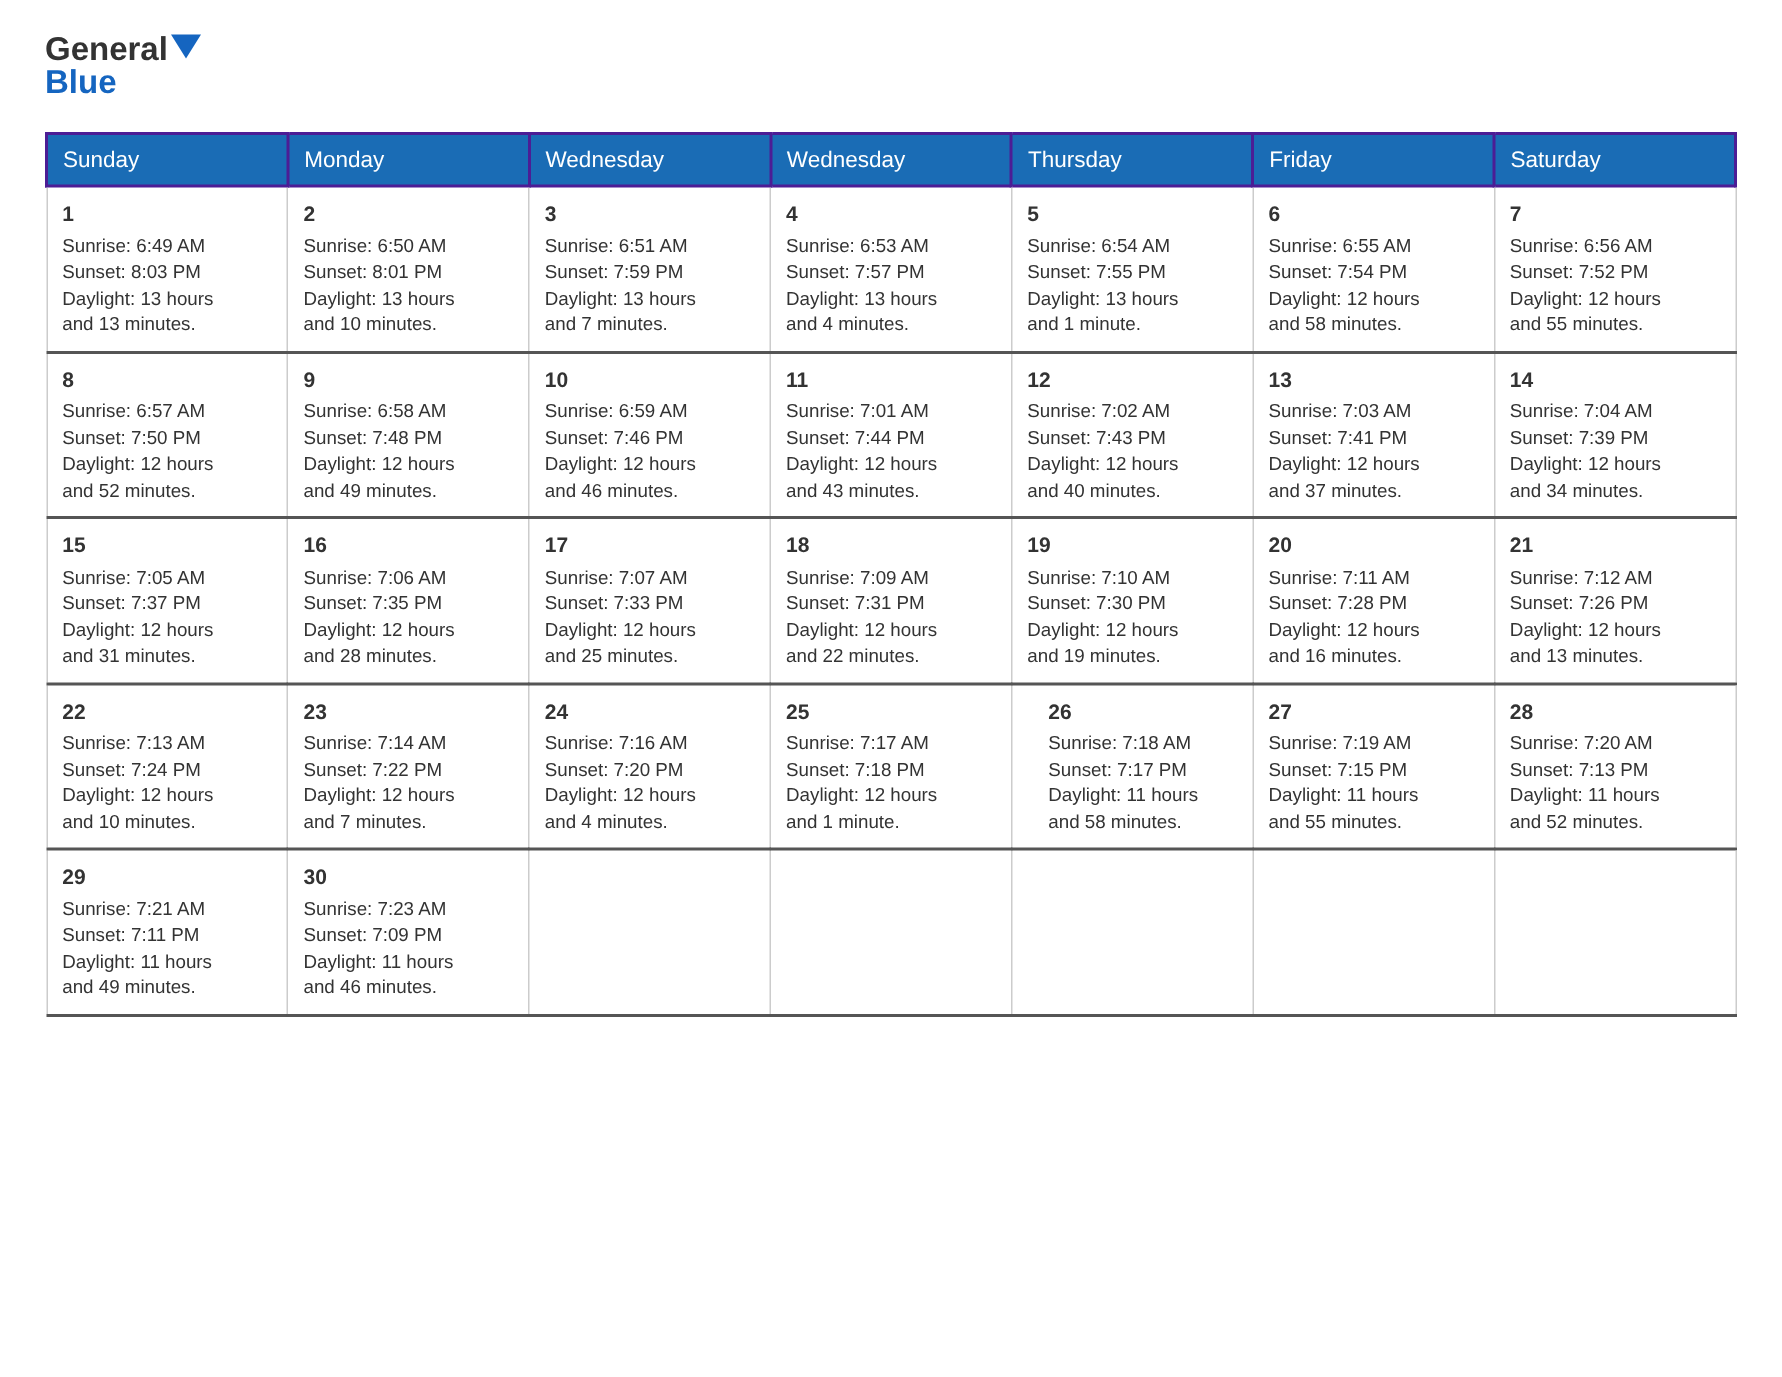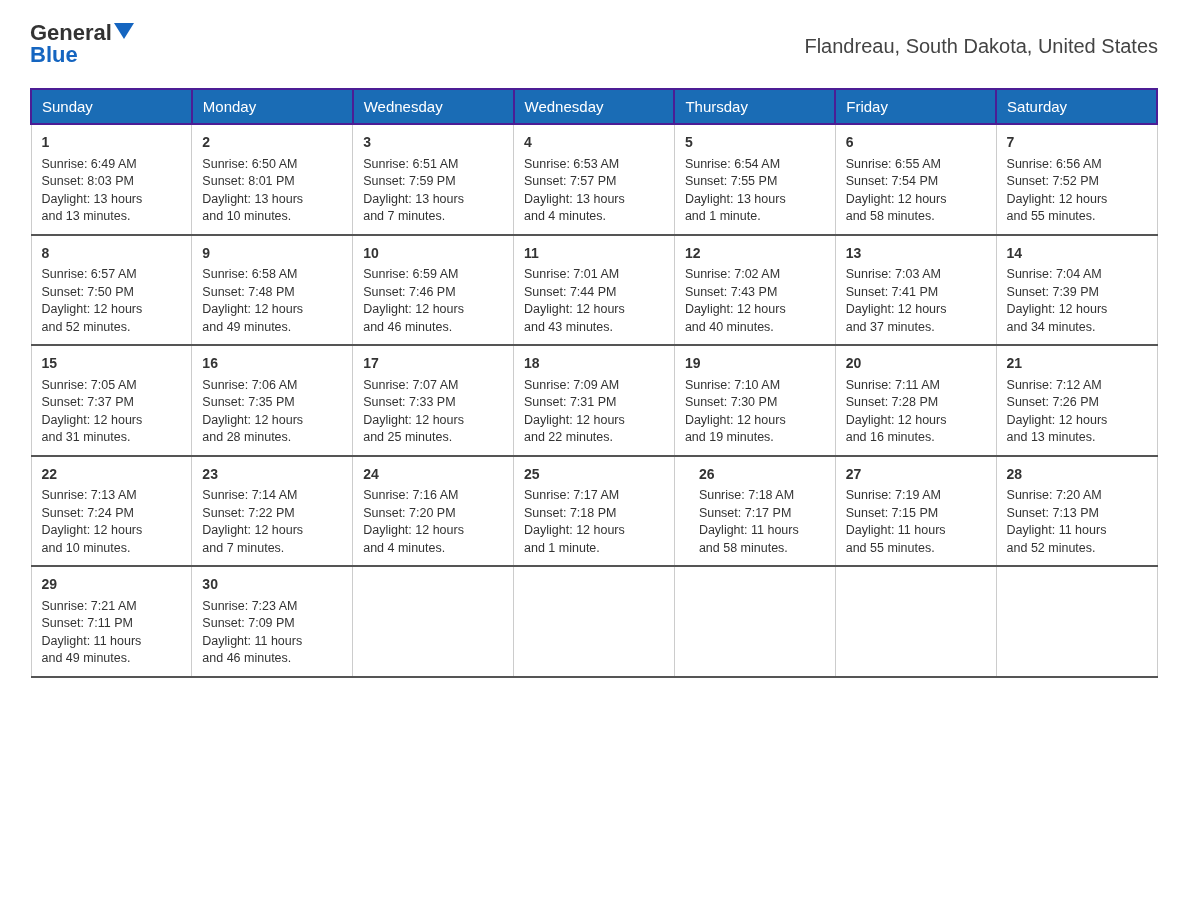--- a/index.html
+++ b/index.html
@@ -95,21 +95,20 @@
 
 <div class="header">
   <div class="logo-container">
     <div class="logo-text">
       <span class="logo-general">General</span>
       <div class="logo-triangle"></div>
     </div>
     <div class="logo-blue-line">Blue</div>
   </div>
   <div class="title-section">
-    <div class="subtitle">Flandreau, South Dakota, United States</div>
   </div>
 </div>
 
 <table class="calendar">
   <thead>
     <tr>
       <th>Sunday</th>
       <th>Monday</th>
       <th>Wednesday</th>
       <th>Wednesday</th>

